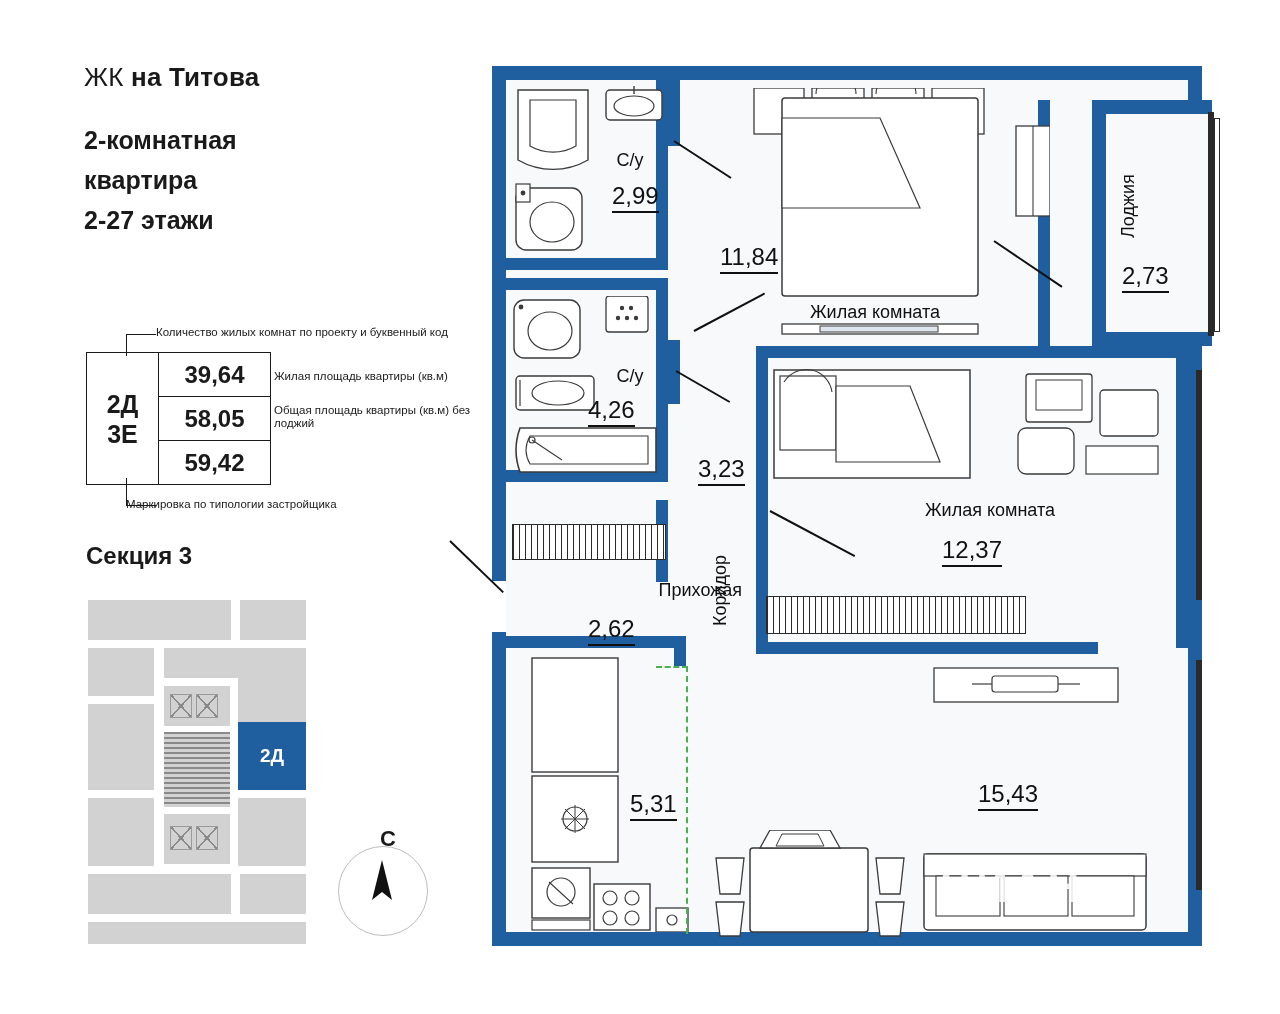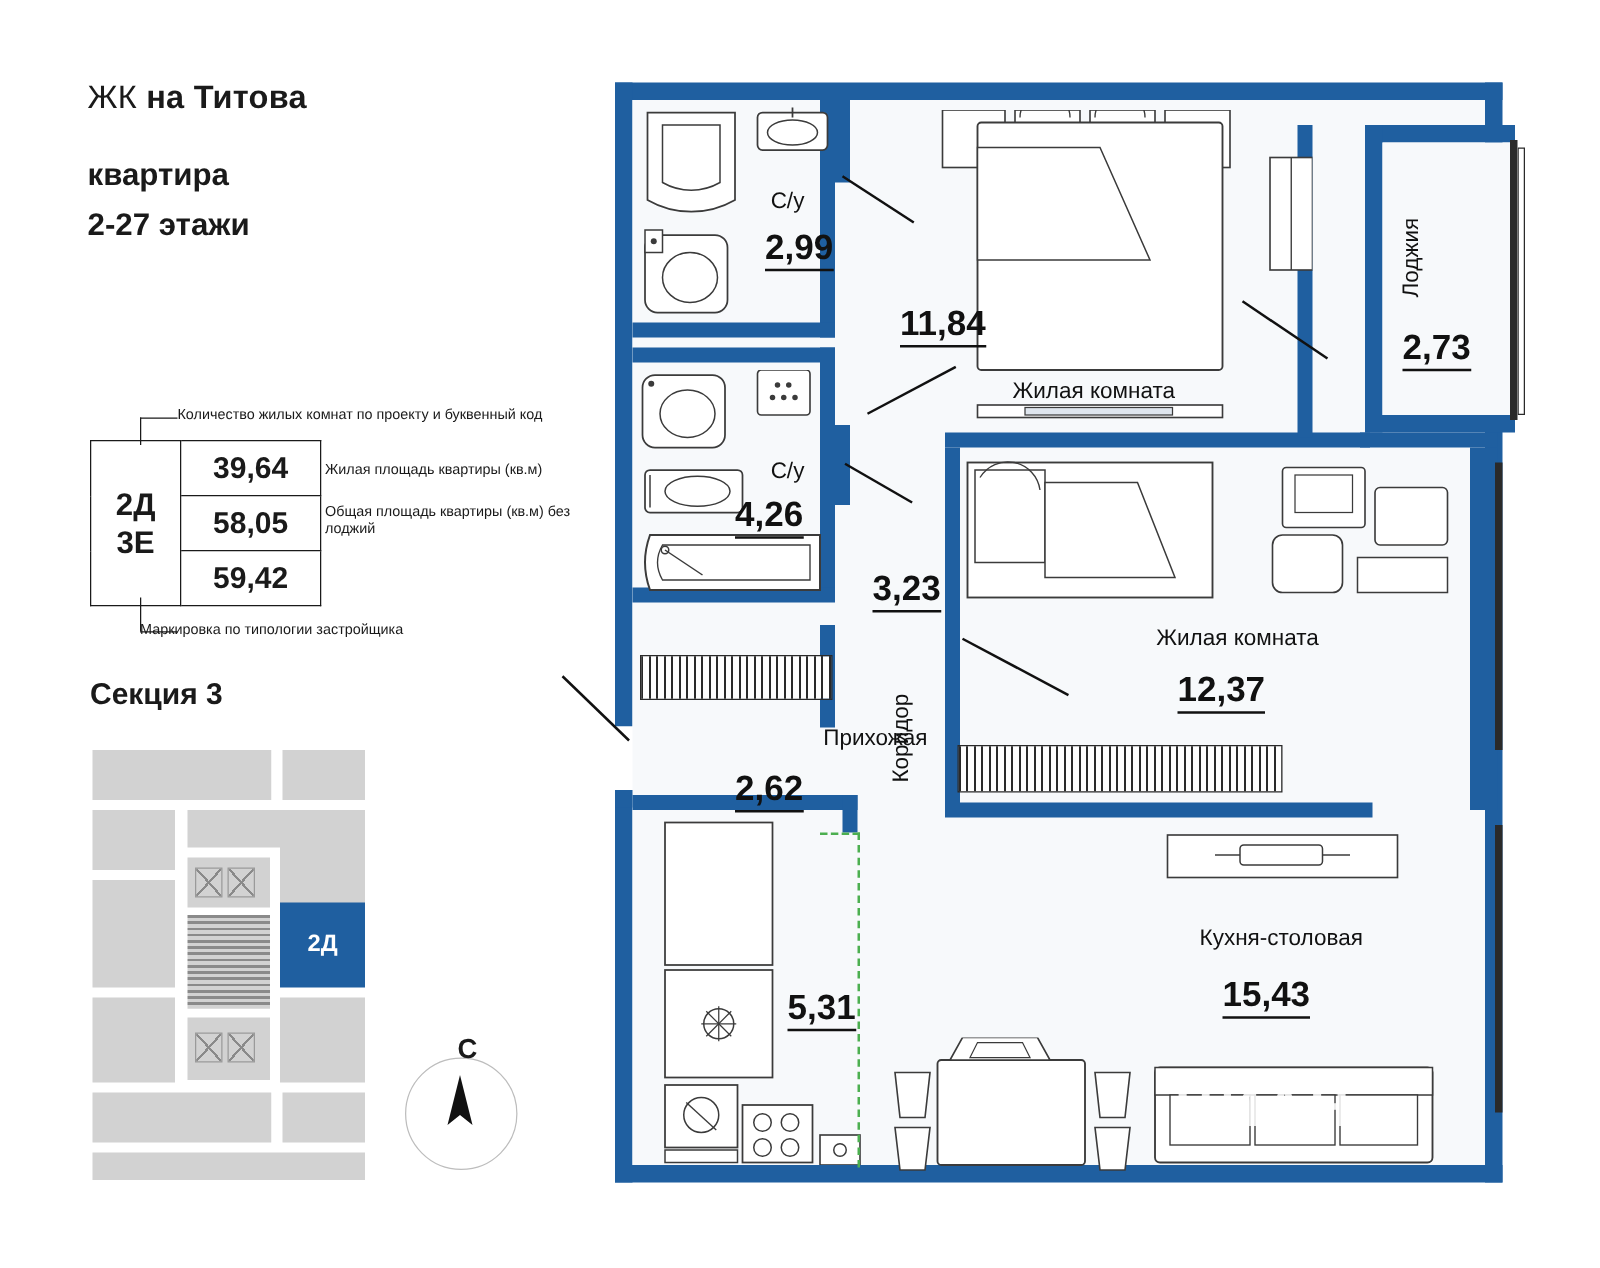--- a/index.html
+++ b/index.html
@@ -7,21 +7,21 @@
     width:1280px;height:1014px;
     background:#ffffff;
     font-family:"Liberation Sans", sans-serif;
     color:#1a1a1a;
     position:relative;
     overflow:hidden;
   }
   .abs{position:absolute;}
 
   
-  #left-panel{left:2px;top:0;width:470px;height:1014px;}
+  #left-panel{left:16px;top:0;width:470px;height:1014px;}
 
   .brand{left:68px;top:62px;font-size:26px;letter-spacing:.2px;}
   .brand .light{font-weight:400;}
   .brand .bold{font-weight:700;}
 
   .subtitle{left:68px;top:120px;font-size:25px;font-weight:700;line-height:40px;width:300px;}
 
   
   #spec-table{left:70px;top:352px;width:185px;height:125px;}
   #spec-table table{border-collapse:collapse;width:185px;height:125px;}
@@ -57,41 +57,42 @@
   .compass-circle{position:absolute;left:10px;top:18px;width:88px;height:88px;border:1.5px solid #bdbdbd;border-radius:50%;}
   .compass-label{position:absolute;left:52px;top:-2px;font-size:22px;font-weight:700;}
 
   
   #floorplan{left:470px;top:40px;width:790px;height:940px;}
   .wall{position:absolute;background:#1f5fa0;}
   .room{position:absolute;background:#f7f9fb;}
   .thin{position:absolute;background:#2a2a2a;}
   .lbl{position:absolute;text-align:center;font-size:17.5px;color:#111;white-space:nowrap;}
   .lbl .name{font-weight:400;font-size:18px;}
-  .num{position:absolute;font-size:28px;font-weight:700;color:#111;white-space:nowrap;text-align:right;}
+  .num{position:absolute;font-size:24px;font-weight:400;color:#111;white-space:nowrap;text-align:right;}
   .num.u{border-bottom:2px solid #111;padding-bottom:1px;}
   .vert{writing-mode:vertical-rl;transform:rotate(180deg);}
   .rad{position:absolute;background:
     repeating-linear-gradient(to right,#2a2a2a 0 1.5px,#ffffff 1.5px 6px);
     border:1.5px solid #2a2a2a;}
   .leader{position:absolute;background:#111;}
   .dashed-green{position:absolute;border-left:2px dashed #4caf50;}
   .dashed-green-h{position:absolute;border-top:2px dashed #4caf50;}
   .wm{position:absolute;color:rgba(255,255,255,.85);font-size:44px;font-weight:700;letter-spacing:4px;}
 </style>
 </head>
 <body>
 
 <div class="abs" id="left-panel">
 
   <div class="abs brand">
     <span class="light">ЖК </span><span class="bold">на Титова</span>
   </div>
 
   <div class="abs subtitle">
+    <div>2-комнатная</div>
     <div>квартира</div>
     <div>2-27 этажи</div>
   </div>
 
   <div class="lead" style="left:110px;top:334px;width:30px;height:1px;"></div>
   <div class="lead" style="left:110px;top:334px;width:1px;height:22px;"></div>
   <div class="lead" style="left:110px;top:505px;width:30px;height:1px;"></div>
   <div class="lead" style="left:110px;top:478px;width:1px;height:27px;"></div>
 
   <div class="abs callout top">Количество жилых комнат по проекту и буквенный код</div>
@@ -354,18 +355,15 @@
   </div>
   <div class="num u" style="left:472px;top:496px;">12,37</div>
 
   <div class="lbl" style="left:22px;top:540px;width:250px;text-align:right;">
     <span class="name">Прихожая</span>
   </div>
   <div class="num u" style="left:118px;top:575px;">2,62</div>
 
   <div class="num u" style="left:160px;top:750px;">5,31</div>
 
-  <div class="lbl" style="left:400px;top:700px;width:310px;">
-    <span class="name">Кухня-столовая</span>
-  </div>
   <div class="num u" style="left:508px;top:740px;">15,43</div>
 
 </div>
 
 </body></html>

